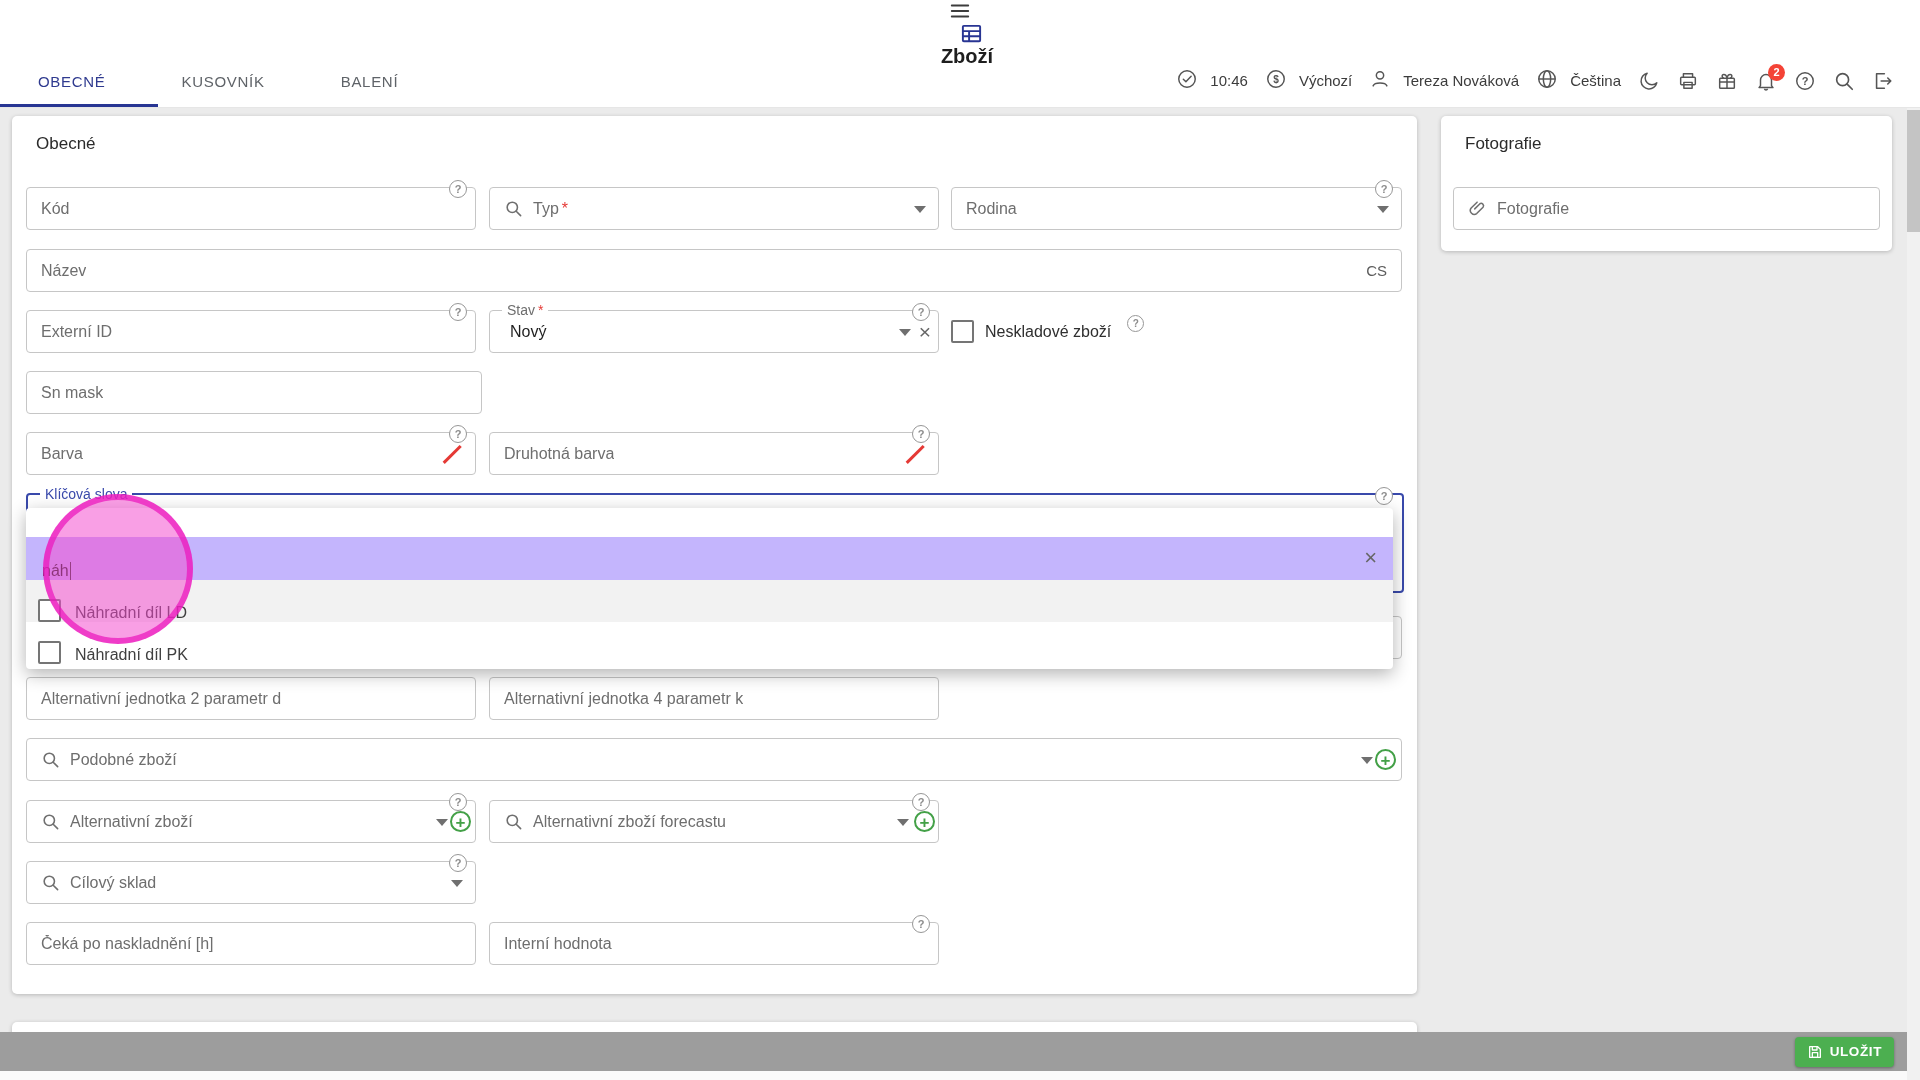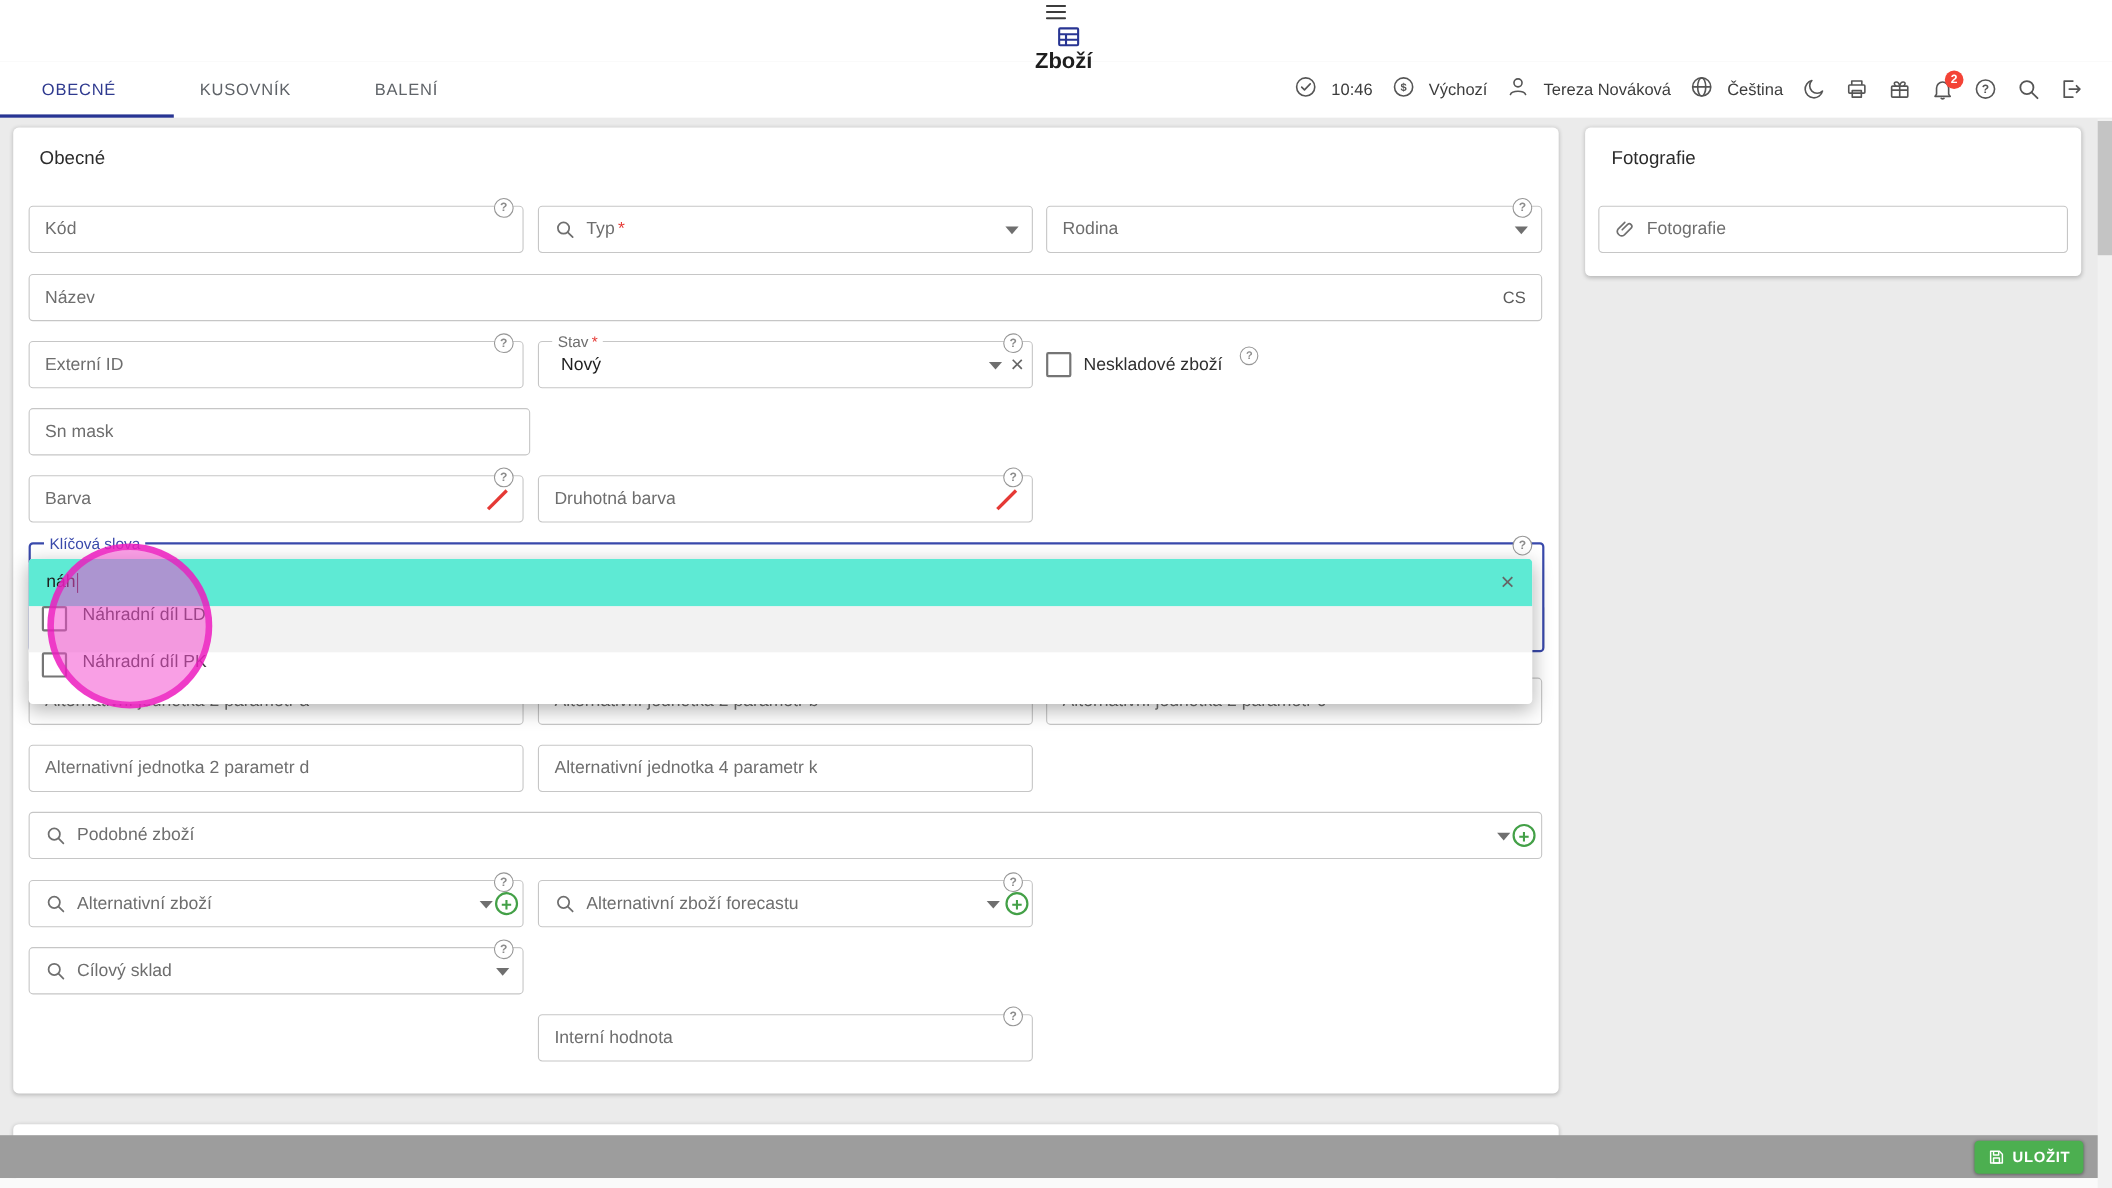--- a/index.html
+++ b/index.html
@@ -54,24 +54,24 @@
   .noColor{position:absolute;right:12px;top:50%;margin-top:-11px;width:22px;height:22px;}
   .noColor::after{content:"";position:absolute;left:-1px;top:10px;width:24px;height:2.5px;background:#e53935;
                   transform:rotate(-45deg);}
   .lang{margin-left:auto;color:#5c5c5c;font-weight:500;font-size:15px;}
   .checkbox{width:19px;height:19px;border:2px solid #757575;border-radius:2px;background:#fff;flex:none;cursor:pointer;}
   .check-row{position:absolute;height:43px;display:flex;align-items:center;gap:11px;font-size:16px;color:#2f2f2f;}
 
   
   .panel{position:absolute;left:26px;top:508px;width:1367px;background:#fff;border-radius:4px;
          box-shadow:0 5px 18px rgba(0,0,0,.3);z-index:10;overflow:hidden;padding-bottom:5px;}
-  .panel-search{height:43px;background:#5eead4;display:flex;align-items:center;padding:0 16px;position:relative;
-                font-size:16px;color:#1f1f1f;}
+  .panel-search{height:43px;background:#c4b5fd;display:flex;align-items:flex-end;padding:0 16px;position:relative;
+                font-size:16px;color:#1f1f1f;margin-top:29px;}
   .tcaret{width:1.5px;height:18px;background:#333;margin-left:1px;}
-  .option{height:42px;display:flex;align-items:flex-start;gap:14px;padding:0 12px;font-size:16px;color:#3f3f3f;cursor:pointer;}
+  .option{height:42px;display:flex;align-items:flex-end;gap:14px;padding:0 12px;font-size:16px;color:#3f3f3f;cursor:pointer;}
   .option.hl{background:#f2f2f2;}
 
   
   .click-marker{position:absolute;left:43px;top:494px;width:150px;height:150px;border-radius:50%;
                 background:rgba(243,70,205,.52);border:6px solid rgba(235,22,188,.72);box-sizing:border-box;z-index:30;}
   .footer{position:absolute;left:0;top:1032px;width:100%;height:39px;background:#9d9d9d;z-index:15;display:flex;
           align-items:center;justify-content:flex-end;padding-right:26px;box-sizing:border-box;}
   .save-btn{background:#4caf50;color:#fff;border:none;border-radius:4px;height:30px;padding:0 12px;font-size:13.5px;
             font-weight:bold;letter-spacing:.6px;display:flex;align-items:center;gap:7px;cursor:pointer;
             box-shadow:0 1px 3px rgba(0,0,0,.35);font-family:"Liberation Sans",sans-serif;}
@@ -336,20 +336,23 @@
       <svg width="19" height="19" viewBox="0 0 24 24" fill="none" stroke="#6f6f6f" stroke-width="2" stroke-linecap="round">
           <circle cx="10.5" cy="10.5" r="6.5"></circle>
           <path d="M15.4 15.4L21 21"></path>
         </svg>
     </span>
     <span class="flabel">Cílový sklad</span>
     <span class="caret" style="right:12px;"></span>
     <span class="help">?</span>
   </div>
 
+  <div class="field" style="left:26px;top:922px;width:450px;">
+    <span class="flabel">Čeká po naskladnění [h]</span>
+  </div>
   <div class="field" style="left:489px;top:922px;width:450px;">
     <span class="flabel">Interní hodnota</span>
     <span class="help">?</span>
   </div>
 
   <div class="card" style="left:1441px;top:116px;width:451px;height:135px;">
     <div class="card-title">Fotografie</div>
   </div>
   <div class="field" style="left:1453px;top:187px;width:427px;">
     <span class="fsearch">

